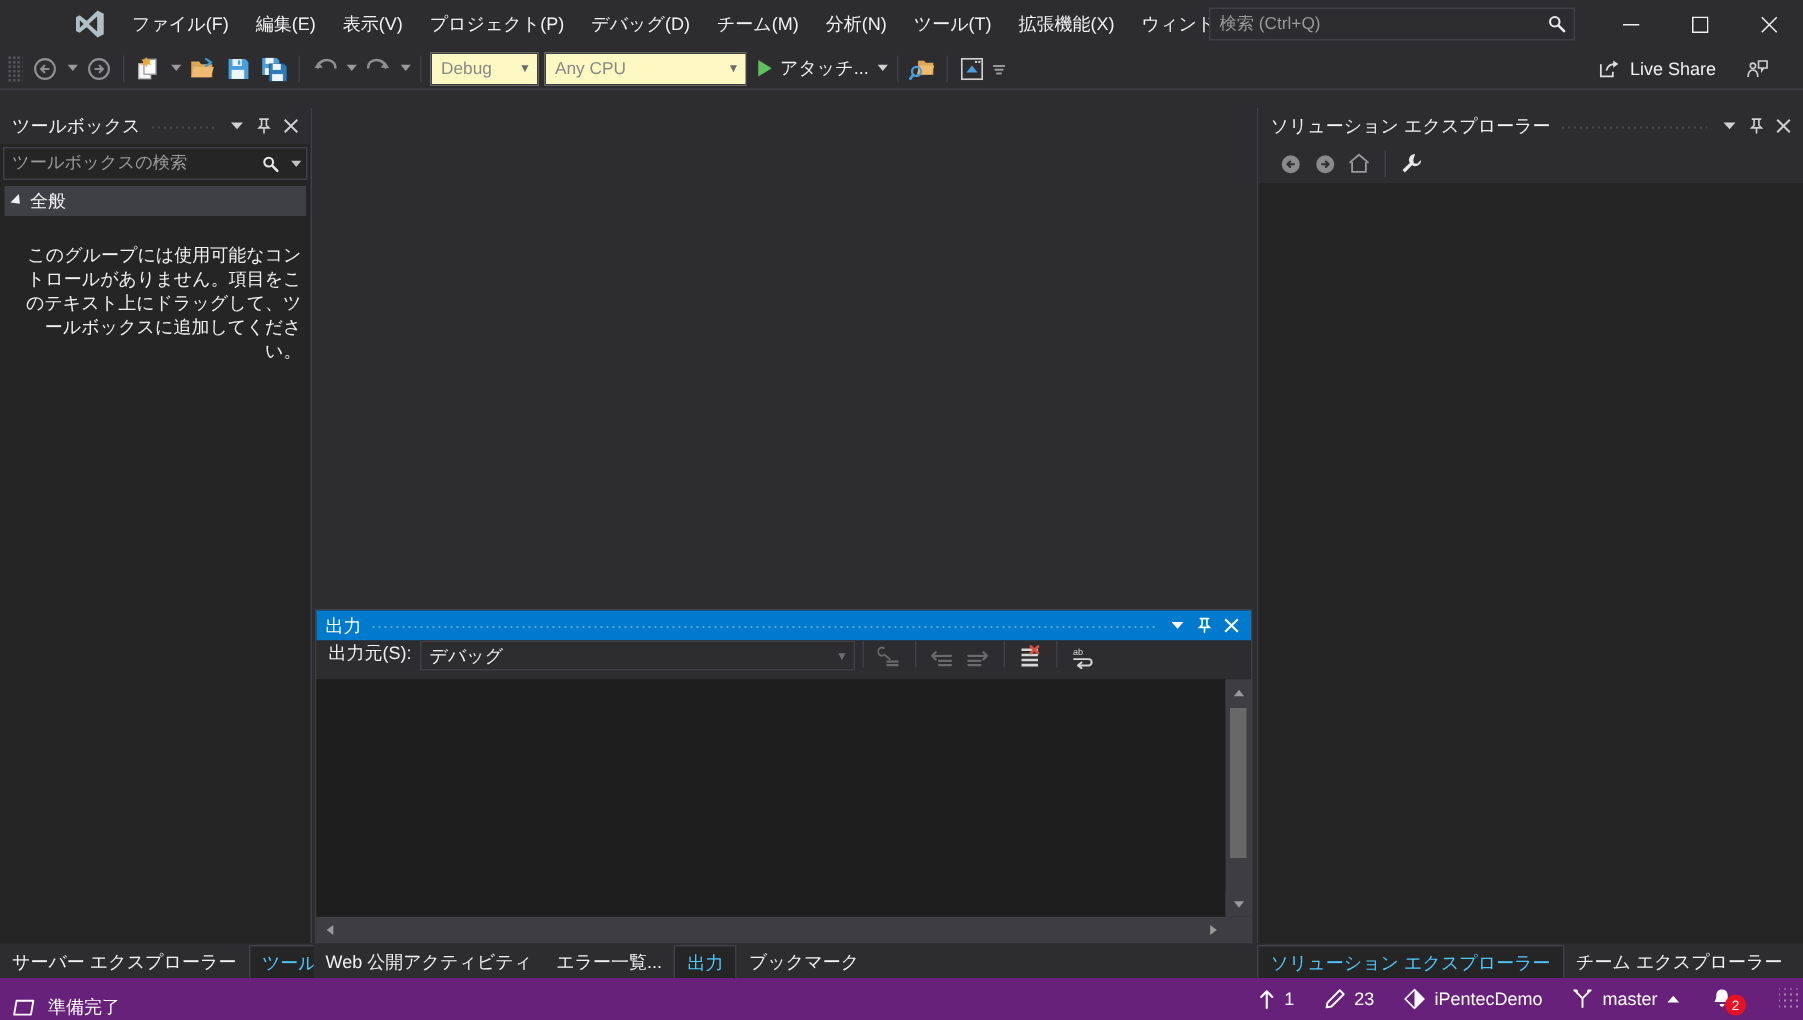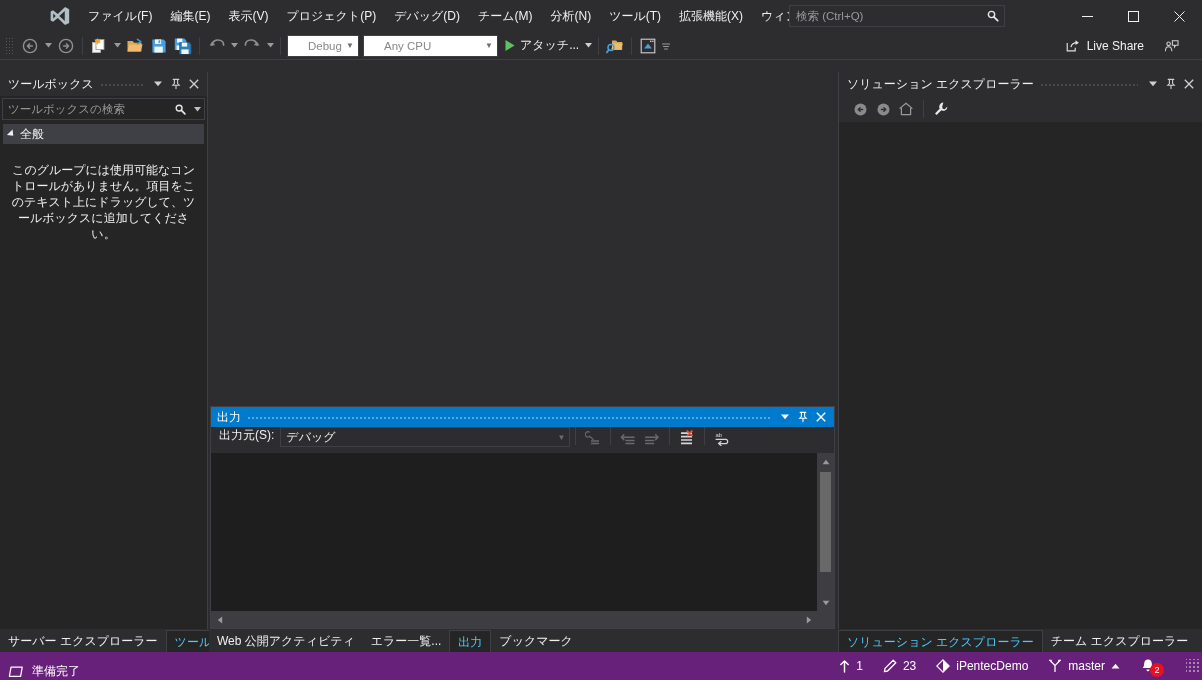--- a/index.html
+++ b/index.html
@@ -25,22 +25,22 @@
     width: 38px; height: 32px;
     display: flex; align-items: center; justify-content: center;
     flex: 0 0 auto;
   }
   .menu-items { display: flex; align-items: center; height: 32px; }
   .menu-item {
     padding: 0 9px; height: 32px; line-height: 32px;
     font-size: 12px; color: #f1f1f1; white-space: nowrap; cursor: default;
   }
   .search-wrap {
-    position: absolute; left: 789px; top: 5px;
-    width: 216px; height: 22px;
+    position: absolute; left: 806px; top: 5px;
+    width: 244px; height: 22px;
     background: #2d2d30; border: 1px solid #3f3f46;
     display: flex; align-items: center;
   }
   .search-wrap input {
     flex: 1; background: transparent; border: 0; outline: none;
     color: #c9c9c9; font-size: 11.5px; padding: 0 6px;
     font-family: "Liberation Sans", sans-serif;
   }
   .search-wrap input::placeholder { color: #999999; }
   .search-ico { width: 22px; display:flex; align-items:center; justify-content:center; }
@@ -66,23 +66,23 @@
   .tb-btn {
     height: 24px; min-width: 24px; padding: 0 2px;
     display: flex; align-items: center; justify-content: center; cursor: default;
   }
   .tb-arrow {
     width: 12px; height: 24px; display: flex; align-items: center; justify-content: center;
     cursor: default;
   }
   .tb-sep { width: 1px; height: 18px; background: #3f3f46; margin: 0 4px; }
   .combo {
-    height: 22px; border: 1px solid #3f3f46; background: #ffffff;
+    height: 22px; border: 1px solid #3f3f46; background: #fef9c3;
     display: flex; align-items: center; color: #888888;
-    font-size: 11.5px; padding-left: 20px; margin: 0 2px; cursor: default;
+    font-size: 11.5px; padding-left: 6px; margin: 0 2px; cursor: default;
   }
   .combo .cval { flex: 1; white-space: nowrap; overflow: hidden; }
   .combo .carrow { width: 16px; text-align: center; color: #6d6d70; font-size: 8px; }
   .attach {
     height: 24px; display: flex; align-items: center; padding: 0 3px 0 2px;
     cursor: default; color: #f1f1f1; font-size: 12px;
   }
   .liveshare {
     position: absolute; right: 52px; top: 2px; height: 24px;
     display: flex; align-items: center; gap: 6px; padding: 0 6px; cursor: default; text-align: right;
@@ -139,21 +139,21 @@
   .tri {
     width: 0; height: 0;
     border-left: 5px solid #f1f1f1;
     border-top: 4px solid transparent;
     border-bottom: 4px solid transparent;
     transform: rotate(45deg);
   }
   .tbx-empty {
     margin: 18px 6px 0 6px;
     font-size: 12px; line-height: 16px; color: #f1f1f1;
-    text-align: center;
+    text-align: right;
   }
 
   
   .solexp {
     position: absolute; left: 838px; top: 72px; width: 364px; height: 557px;
     background: #252526;
     border-left: 1px solid #3f3f46;
     display: flex; flex-direction: column;
   }
   .solexp-toolbar {

